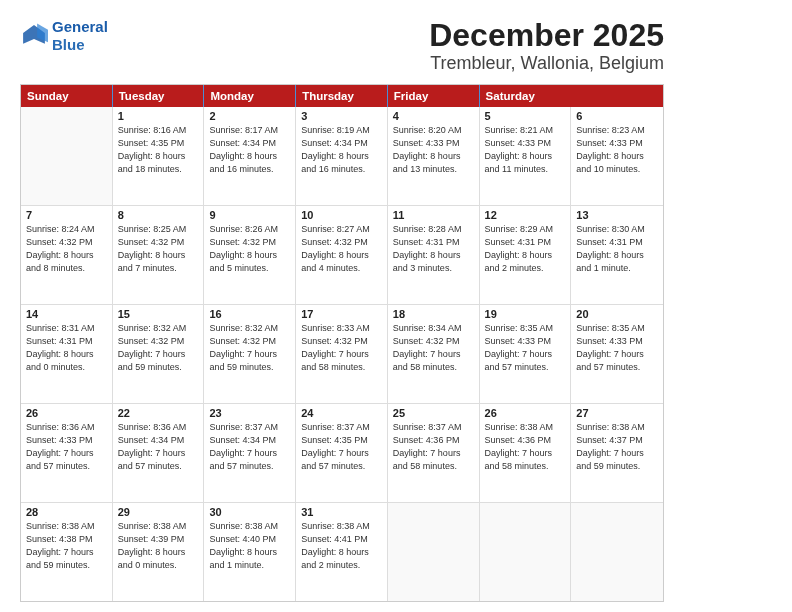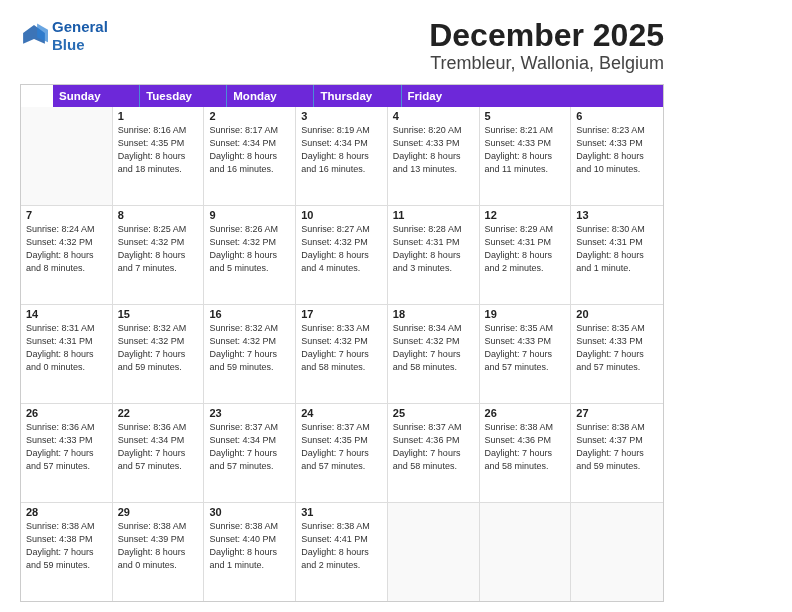--- a/index.html
+++ b/index.html
@@ -56,22 +56,21 @@
     }
     .calendar {
       flex: 1;
       display: flex;
       flex-direction: column;
       border: 1px solid #ccc;
     }
     .cal-header-row {
       display: grid;
       grid-template-columns: repeat(7, 1fr);
-      background: #6d28d9;
-      margin-left: 32px;
+      background: #b91c1c;
     }
     .cal-header-cell {
       color: #fff;
       font-size: 11.5px;
       font-weight: bold;
       padding: 5px 6px;
       text-align: left;
       border-right: 1px solid #4a8ed5;
     }
     .cal-header-cell:last-child { border-right: none; }
@@ -134,20 +133,21 @@
     </div>
   </div>
 
   <div class="calendar">
     <div class="cal-header-row">
     <div class="cal-header-cell">Sunday</div>
         <div class="cal-header-cell">Tuesday</div>
         <div class="cal-header-cell">Monday</div>
         <div class="cal-header-cell">Thursday</div>
         <div class="cal-header-cell">Friday</div>
+        <div class="cal-header-cell">Saturday</div>
       </div>
     <div class="cal-body">
     <div class="cal-row">
           <div class="cal-cell empty"></div>
           <div class="cal-cell">
             <span class="day-num">1</span>
             <span class="cell-line">Sunrise: 8:16 AM</span>
             <span class="cell-line">Sunset: 4:35 PM</span>
             <span class="cell-line">Daylight: 8 hours</span>
             <span class="cell-line">and 18 minutes.</span>

